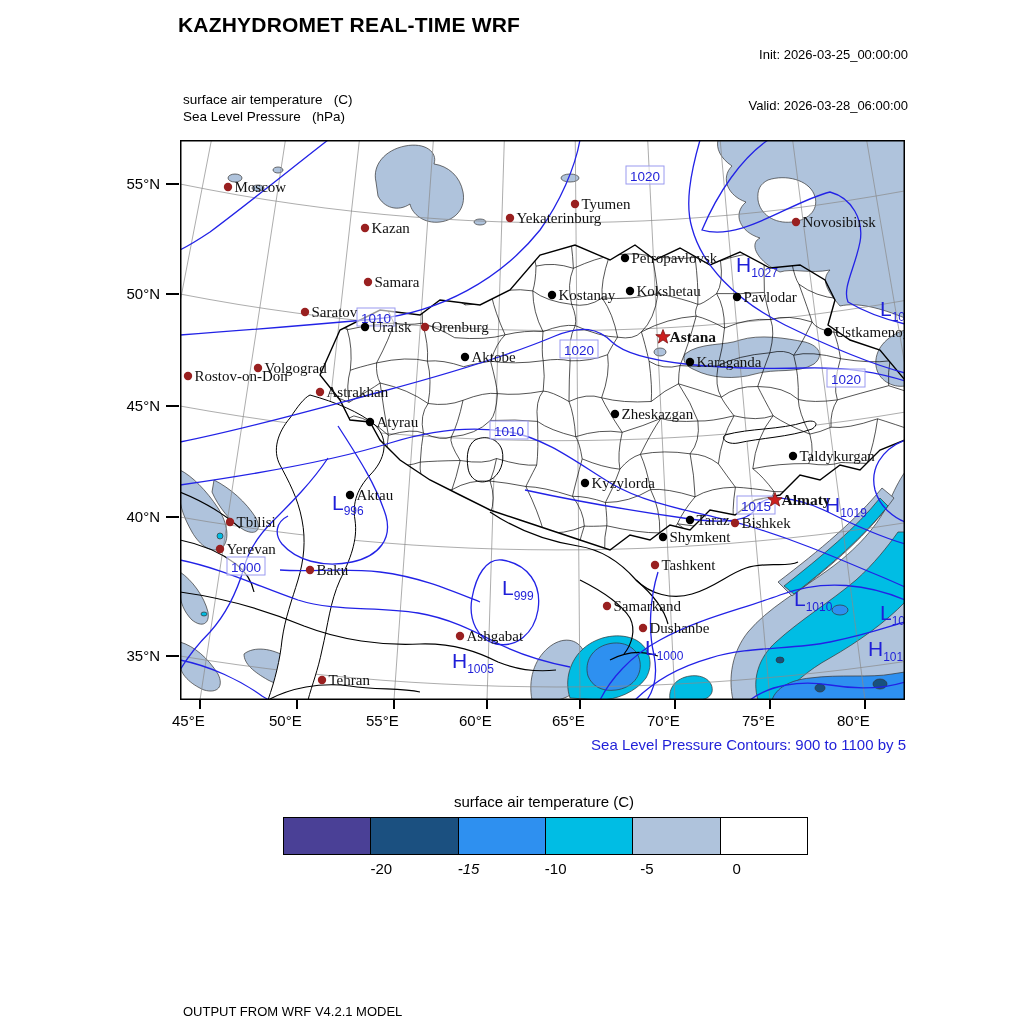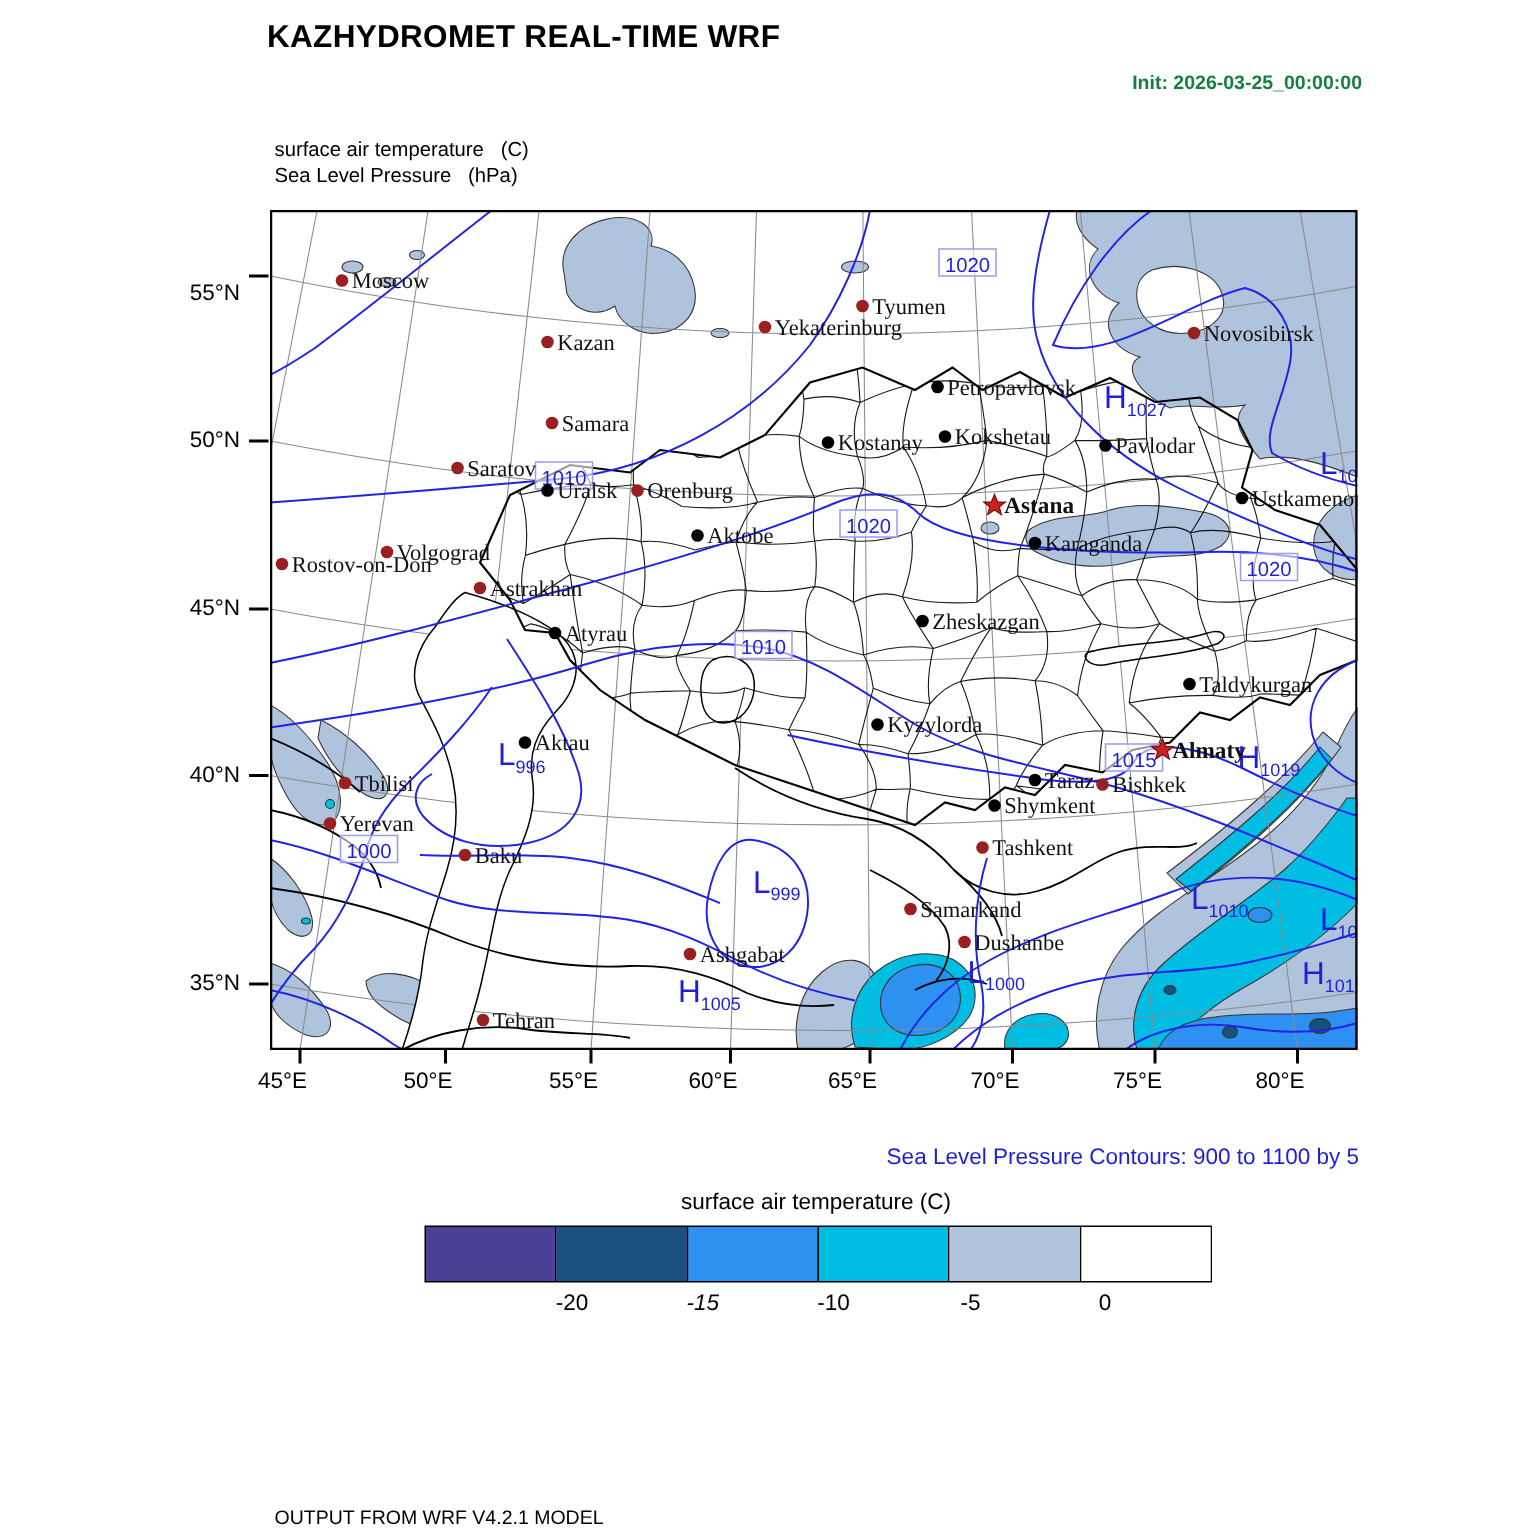--- a/index.html
+++ b/index.html
@@ -1,20 +1,20 @@
 <!DOCTYPE html>
 <html><head>
 <meta charset="utf-8">
 <style>
   html,body{margin:0;padding:0;background:#fff;}
   .canvas{position:relative;width:1024px;height:1024px;background:#fff;
           font-family:"Liberation Sans",sans-serif;color:#000;overflow:hidden;}
   .abs{position:absolute;}
   .title{font-size:21px;font-weight:bold;letter-spacing:.2px;}
-  .initvalid{font-size:13px;font-weight:bold;color:#15803d;text-align:right;line-height:17px;white-space:pre;}
+  .initvalid{font-size:13px;font-weight:normal;color:#000000;text-align:right;line-height:17px;white-space:pre;}
   .sublab{font-size:13.5px;white-space:pre;}
   .caption{font-size:15px;color:#1f1fd8;text-align:right;}
   .cb-title{font-size:15px;text-align:center;}
   .cb-bar{display:flex;border:1px solid #000;}
   .cb-seg{flex:1 1 0;border-right:1px solid #000;}
   .cb-seg:last-child{border-right:none;}
   .cb-lab{font-size:15px;text-align:right;width:44px;}
   .footer{font-size:13px;white-space:pre;line-height:16px;}
   .lon-lab{font-size:15px;text-align:left;width:56px;}
   .lat-lab{font-size:15px;text-align:right;width:54px;}
@@ -25,20 +25,21 @@
 </style>
 </head>
 <body>
 
 <div class="canvas">
 
   <div class="abs title" style="left:178px;top:13px;">KAZHYDROMET REAL-TIME WRF</div>
 
   <div class="abs initvalid" style="left:600px;top:12px;width:308px;">
     <div>Init: 2026-03-25_00:00:00</div>
+    <div>Valid: 2026-03-28_06:00:00</div>
   </div>
 
   <div class="abs sublab" style="left:183px;top:92px;">surface air temperature   (C)</div>
   <div class="abs sublab" style="left:183px;top:109px;">Sea Level Pressure   (hPa)</div>
 
   <svg id="map-svg" class="abs" style="left:180px;top:140px;" width="725" height="560" viewBox="0 0 725 560">
       <defs>
         <clipPath id="kzclip">
           <polygon points="140,235 160,190 200,170 240,175 260,160 300,165 330,150 360,115 395,105 430,120 455,105 475,120 500,108 530,125 560,112 590,128 620,125 645,140 655,160 648,185 670,200 700,210 725,240 725,300 700,310 680,330 660,325 640,340 620,335 600,355 575,360 555,375 530,370 510,390 490,385 470,400 450,395 430,410 400,400 370,390 340,380 310,370 280,355 250,340 220,320 200,300 190,282 170,280 160,260"></polygon>
         </clipPath>
@@ -338,32 +339,32 @@
       <div class="abs lon-lab" style="left:459px;top:712px;">60°E</div>
       <div class="abs tickv" style="left:579.25px;top:700px;"></div>
       <div class="abs lon-lab" style="left:552px;top:712px;">65°E</div>
       <div class="abs tickv" style="left:674.25px;top:700px;"></div>
       <div class="abs lon-lab" style="left:647px;top:712px;">70°E</div>
       <div class="abs tickv" style="left:769.25px;top:700px;"></div>
       <div class="abs lon-lab" style="left:742px;top:712px;">75°E</div>
       <div class="abs tickv" style="left:864.25px;top:700px;"></div>
       <div class="abs lon-lab" style="left:837px;top:712px;">80°E</div>
       <div class="abs tickh" style="left:166px;top:183px;"></div>
-      <div class="abs lat-lab" style="left:106px;top:175px;margin-top:12px;">55°N</div>
+      <div class="abs lat-lab" style="left:106px;top:175px;">55°N</div>
       <div class="abs tickh" style="left:166px;top:293px;"></div>
       <div class="abs lat-lab" style="left:106px;top:285px;">50°N</div>
       <div class="abs tickh" style="left:166px;top:405px;"></div>
       <div class="abs lat-lab" style="left:106px;top:397px;">45°N</div>
       <div class="abs tickh" style="left:166px;top:516px;"></div>
       <div class="abs lat-lab" style="left:106px;top:508px;">40°N</div>
       <div class="abs tickh" style="left:166px;top:655px;"></div>
       <div class="abs lat-lab" style="left:106px;top:647px;">35°N</div>
     </div>
 
-  <div class="abs caption" style="left:400px;top:763px;width:506px;">Sea Level Pressure Contours: 900 to 1100 by 5</div>
+  <div class="abs caption" style="left:400px;top:736px;width:506px;">Sea Level Pressure Contours: 900 to 1100 by 5</div>
 
   <div class="abs cb-title" style="left:344px;top:793px;width:400px;">surface air temperature  (C)</div>
   <div id="colorbar" class="abs cb-bar" style="left:283px;top:817px;width:523px;height:36px;">
       <div class="cb-seg" style="background: rgb(74, 64, 150);"></div>
       <div class="cb-seg" style="background: rgb(27, 80, 128);"></div>
       <div class="cb-seg" style="background: rgb(46, 144, 240);"></div>
       <div class="cb-seg" style="background: rgb(0, 189, 228);"></div>
       <div class="cb-seg" style="background: rgb(175, 195, 220);"></div>
       <div class="cb-seg" style="background: rgb(255, 255, 255);"></div>
     </div>

